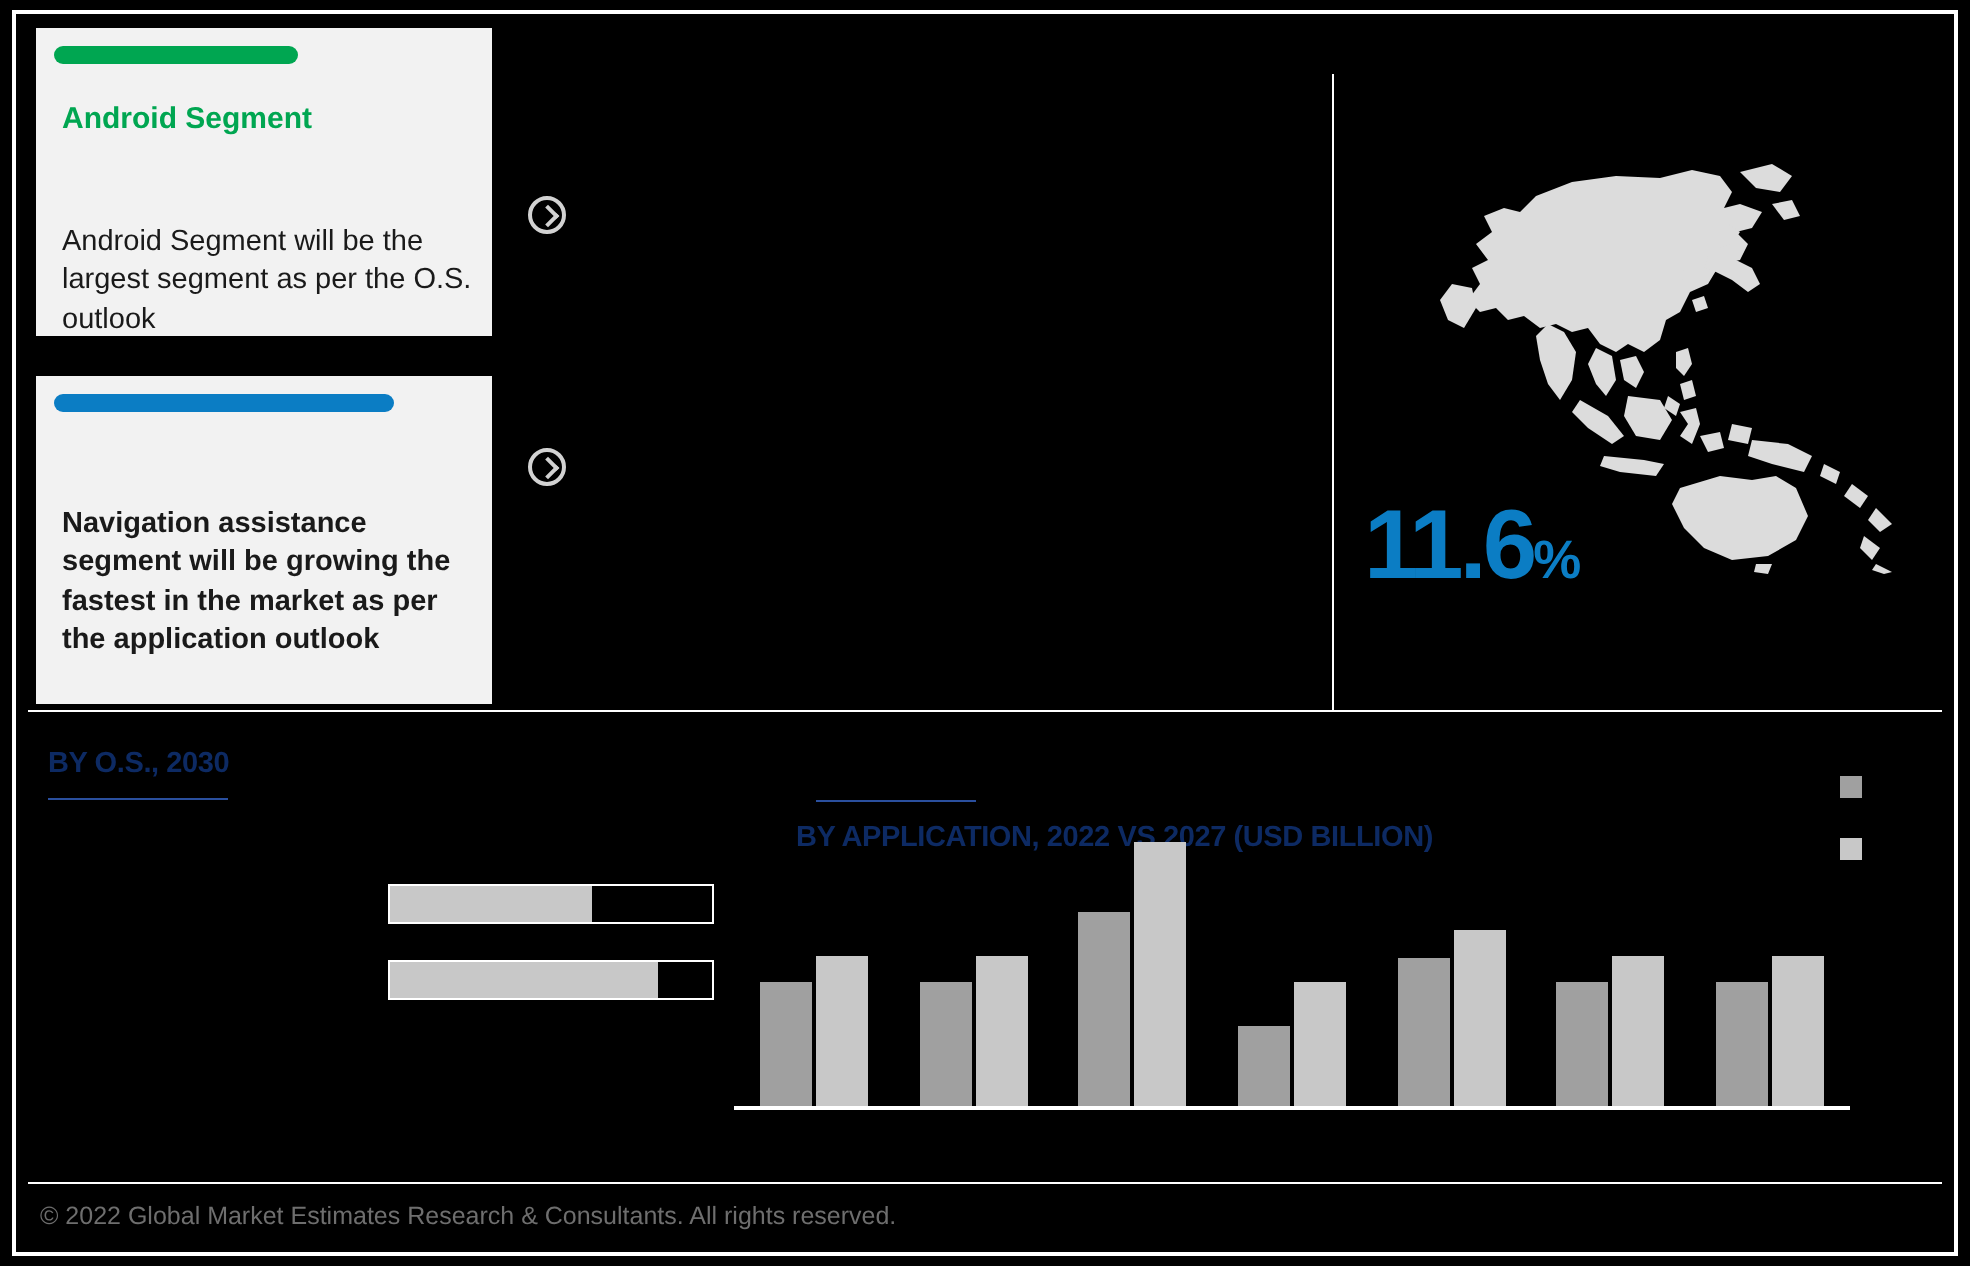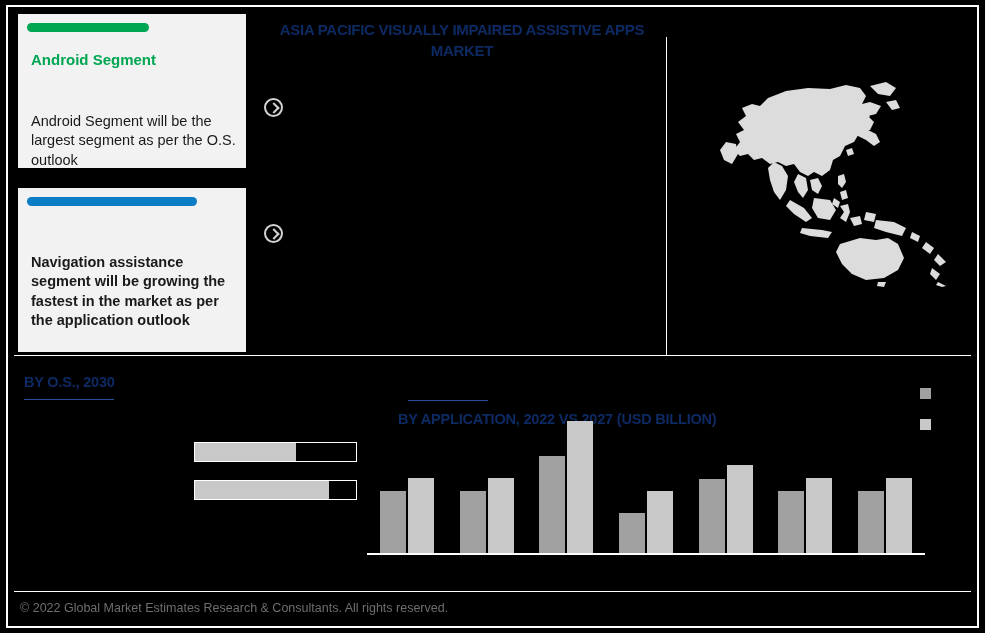--- a/index.html
+++ b/index.html
@@ -257,21 +257,20 @@
     <div class="card-body">Android Segment will be the largest segment as per the O.S. outlook</div>
   </div>
   <div class="chev" id="chev-1"></div>
 
   <div class="card" id="card-nav">
     <div class="card-pill"></div>
     <div class="card-body">Navigation assistance segment will be growing the fastest in the market as per the application outlook</div>
   </div>
   <div class="chev" id="chev-2"></div>
 
-  <div id="main-title">ASIA PACIFIC VISUALLY IMPAIRED ASSISTIVE APPS MARKET</div>
 
 
   <svg id="map" viewBox="0 0 285 215">
     <g fill="#dcdcdc">
 
       <path d="M78,26 L96,19 L118,16 L140,17 L156,13 L170,16 L176,24 L172,32
                L180,30 L191,34 L186,42 L178,44 L184,50 L180,58 L170,60
                L164,70 L155,74 L150,84 L143,88 L140,98 L132,104 L124,100
                L118,104 L110,100 L104,92 L96,94 L88,90 L80,92 L72,86
                L64,88 L58,82 L50,84 L44,78 L50,70 L46,62 L54,58 L48,50
@@ -314,20 +313,21 @@
       <path d="M188,210 L196,210 L194,215 L187,214 Z"></path>
 
       <path d="M242,196 L250,202 L246,208 L240,202 Z"></path>
       <path d="M248,210 L256,214 L252,215 L246,213 Z"></path>
 
       <path d="M180,14 L196,10 L206,16 L200,24 L188,22 Z"></path>
       <path d="M196,30 L206,28 L210,36 L202,38 Z"></path>
     </g>
   </svg>
 
+  <div id="cagr-value"><span>11.6</span><span id="cagr-pct">%</span></div>
 
   <div id="v-divider"></div>
   <div id="h-divider"></div>
   <div id="footer-divider"></div>
 
   <div class="sec-title" id="os-title">BY O.S., 2030</div>
   <div class="sec-rule" id="os-rule"></div>
   <div class="hbar" id="hbar-1">
     <div class="hbar-fill" style="width: 63%; background: rgb(200, 200, 200);"></div>
   </div>

